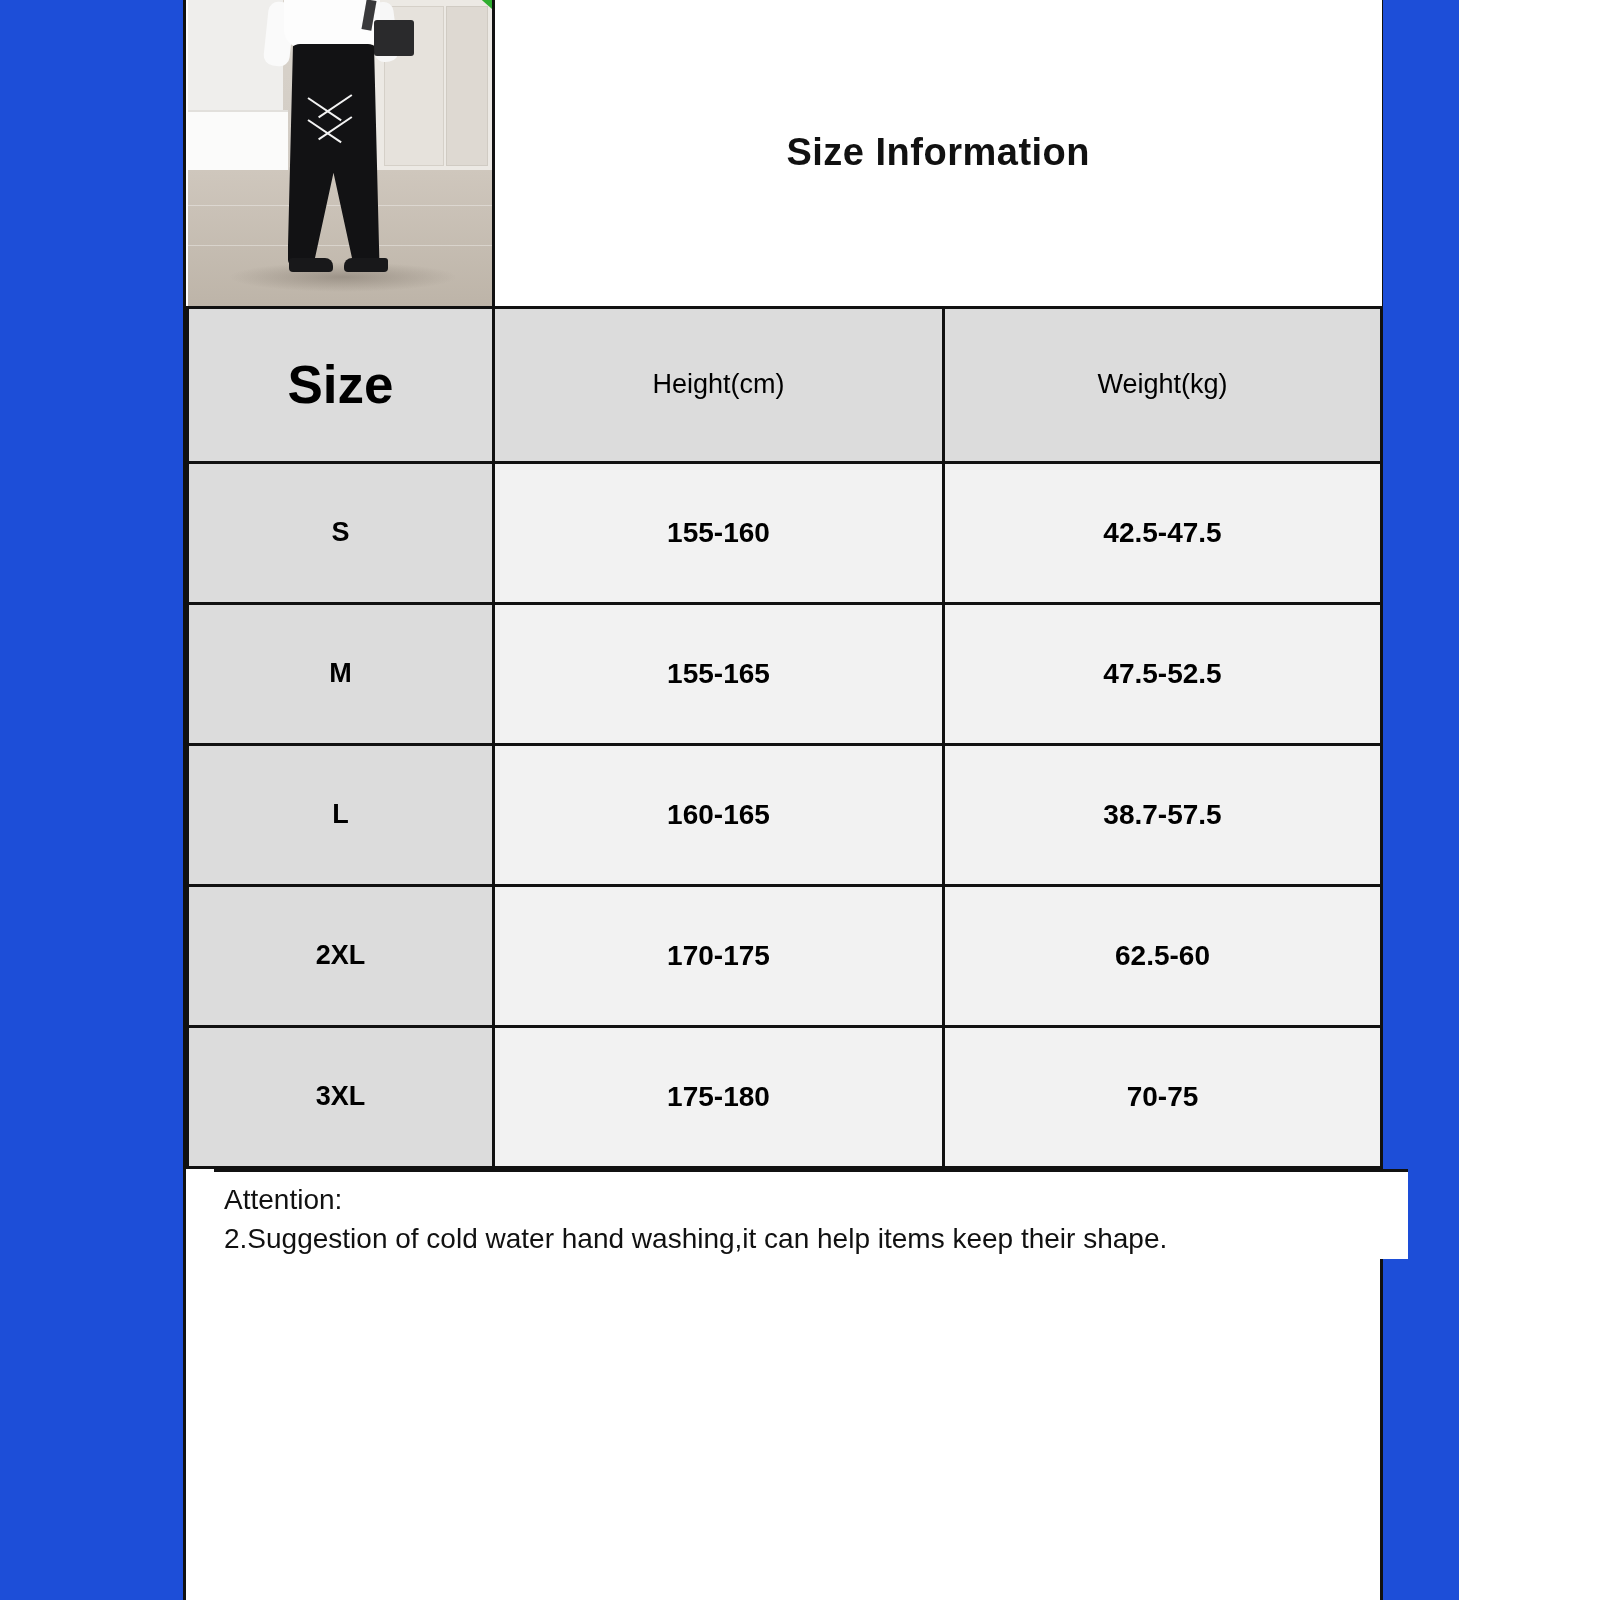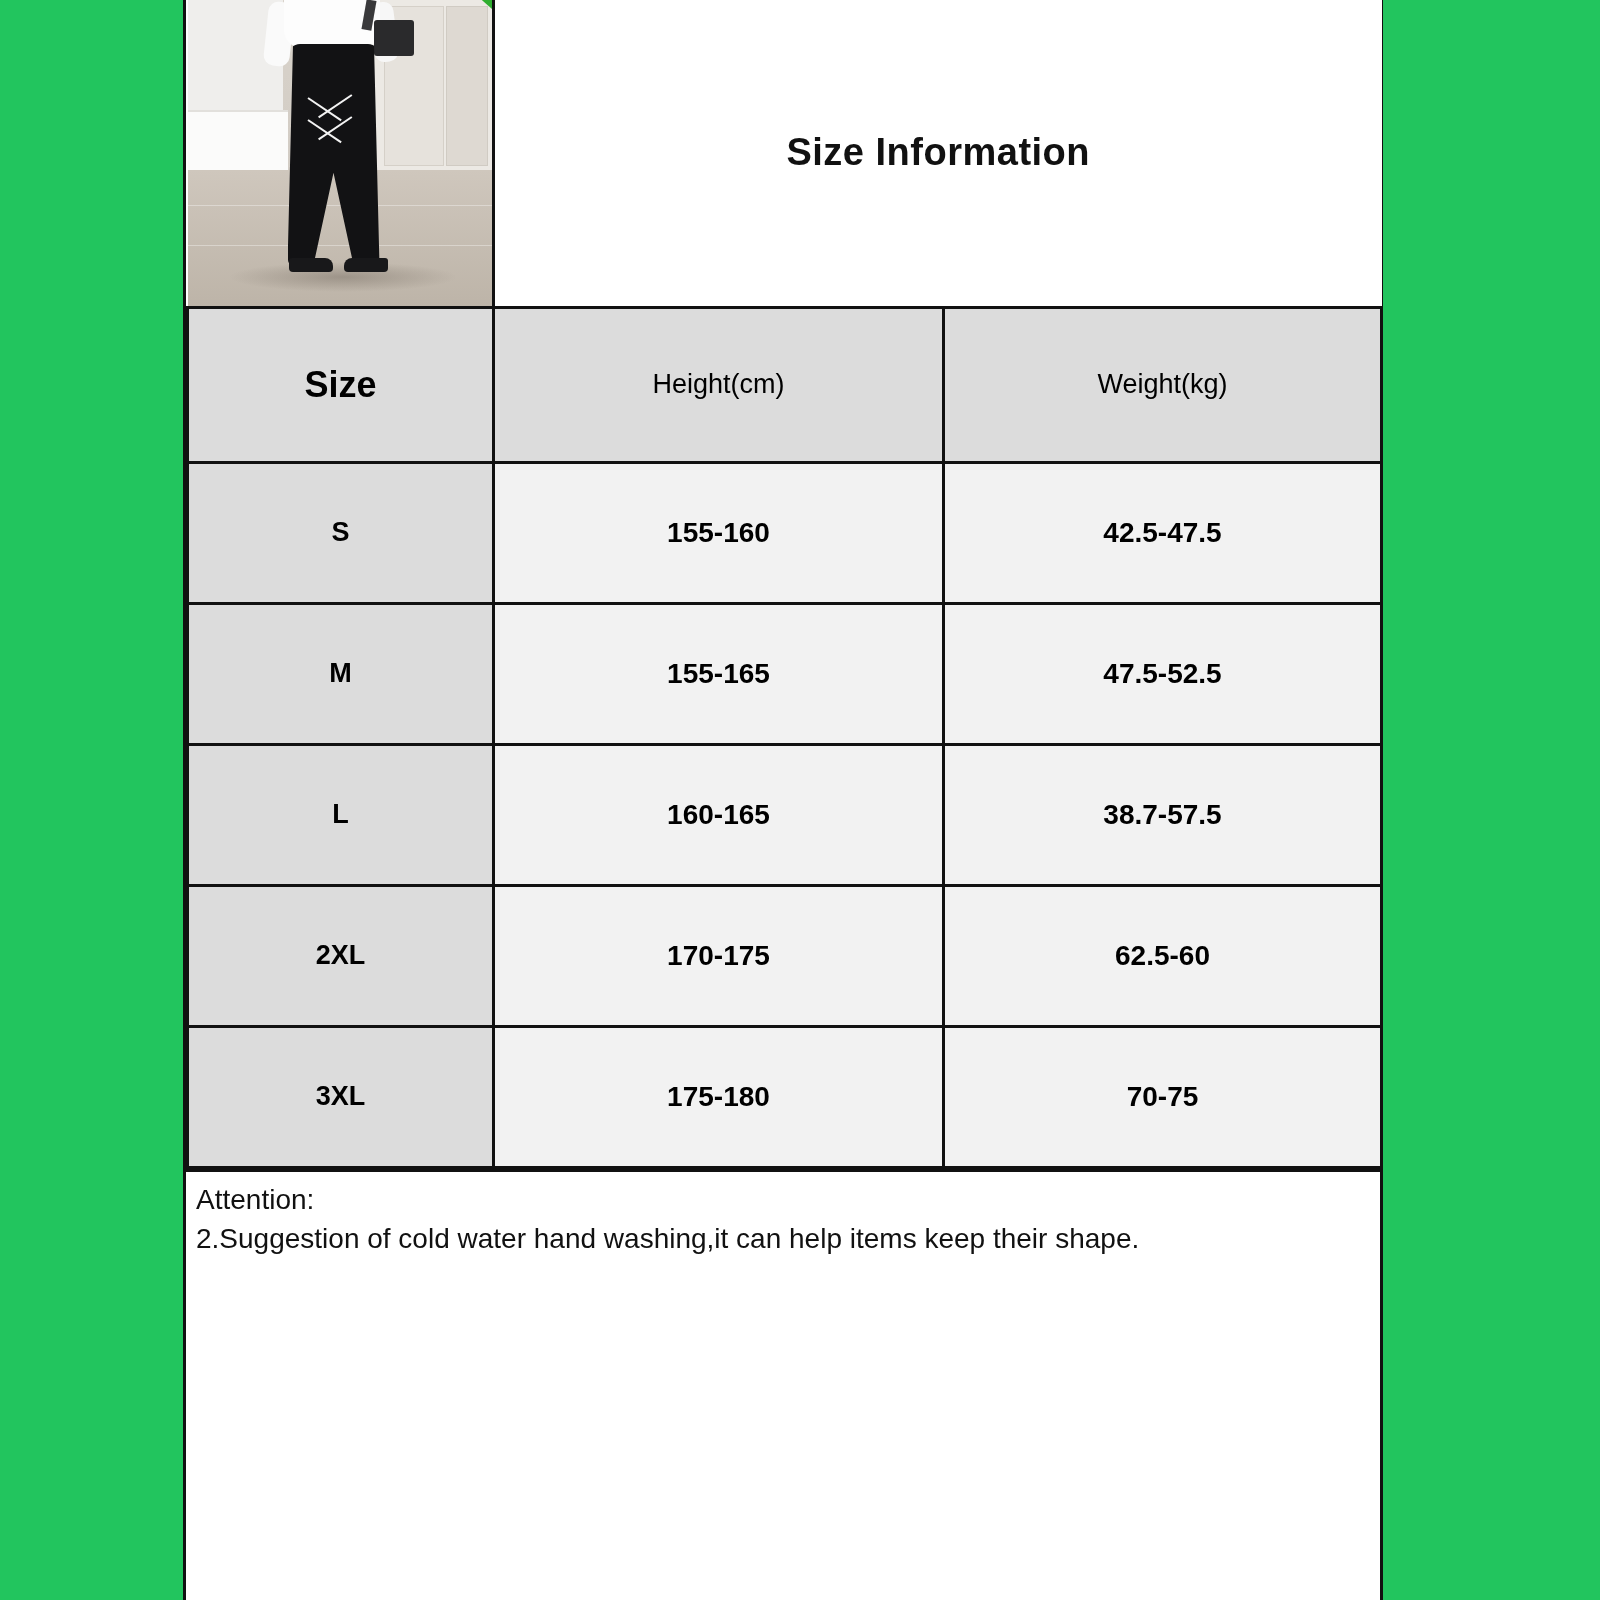--- a/index.html
+++ b/index.html
@@ -10,23 +10,23 @@
   body {
     width: 1600px;
     height: 1600px;
     font-family: "Liberation Sans", sans-serif;
     color: #000000;
     overflow: hidden;
   }
 
   .page {
     position: relative;
-    width: 1600px;
+    width: 1459px;
     height: 1600px;
-    background: #22c55e;
+    background: #1d4ed8;
   }
 
   .chart-wrap {
     position: absolute;
     left: 183px;
     top: 0px;
     width: 1200px;
     height: 1600px;
     border: 3px solid #111111;
     border-top: none;
@@ -79,21 +79,21 @@
     letter-spacing: 0.5px;
     color: #111111;
   }
 
   
   .hdr {
     height: 155px;
     background: #dcdcdc;
   }
   .hdr-size {
-    font-size: 36px;
+    font-size: 53px;
     font-weight: bold;
   }
   .hdr-col {
     font-size: 27px;
     font-weight: normal;
   }
 
   .row-cell {
     height: 141px;
     font-size: 27px;
@@ -114,20 +114,21 @@
     border-right: none;
     border-bottom: none;
     box-sizing: border-box;
     width: 1194px;
     padding: 8px 10px 0 10px;
     text-align: left;
     font-size: 28px;
     line-height: 1.42;
     color: #111111;
     background: #ffffff;
+    margin-left: 28px;
   }
   .attention-cell p {
     margin: 0;
   }
 
   
   .photo {
     position: absolute;
     left: 0; top: 0;
     width: 306px;

